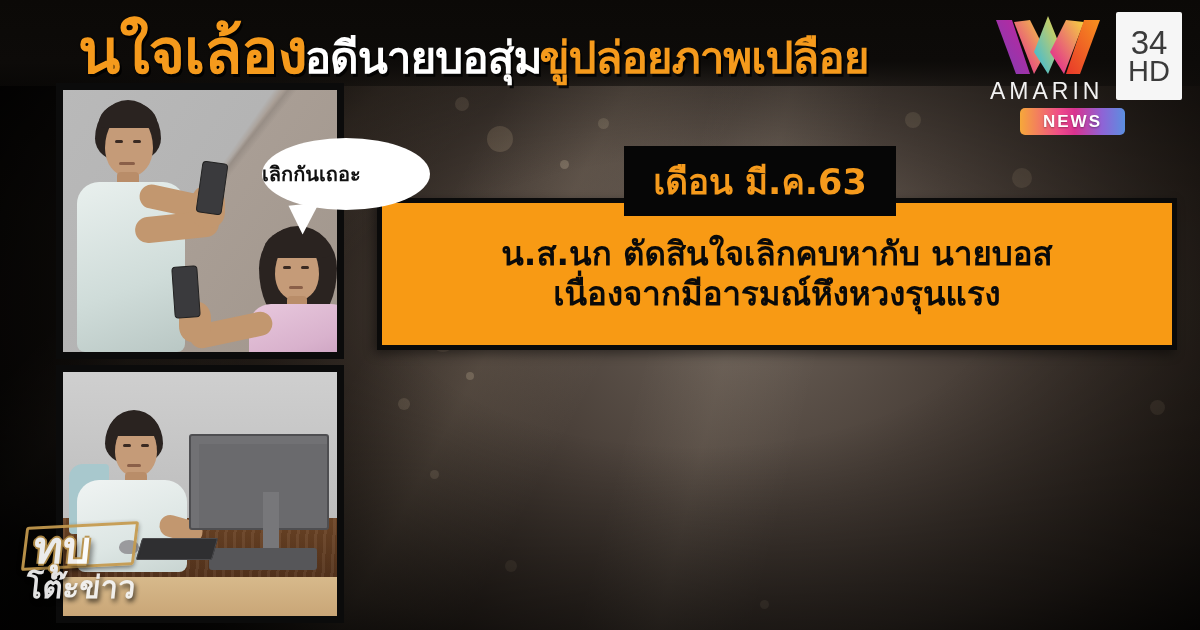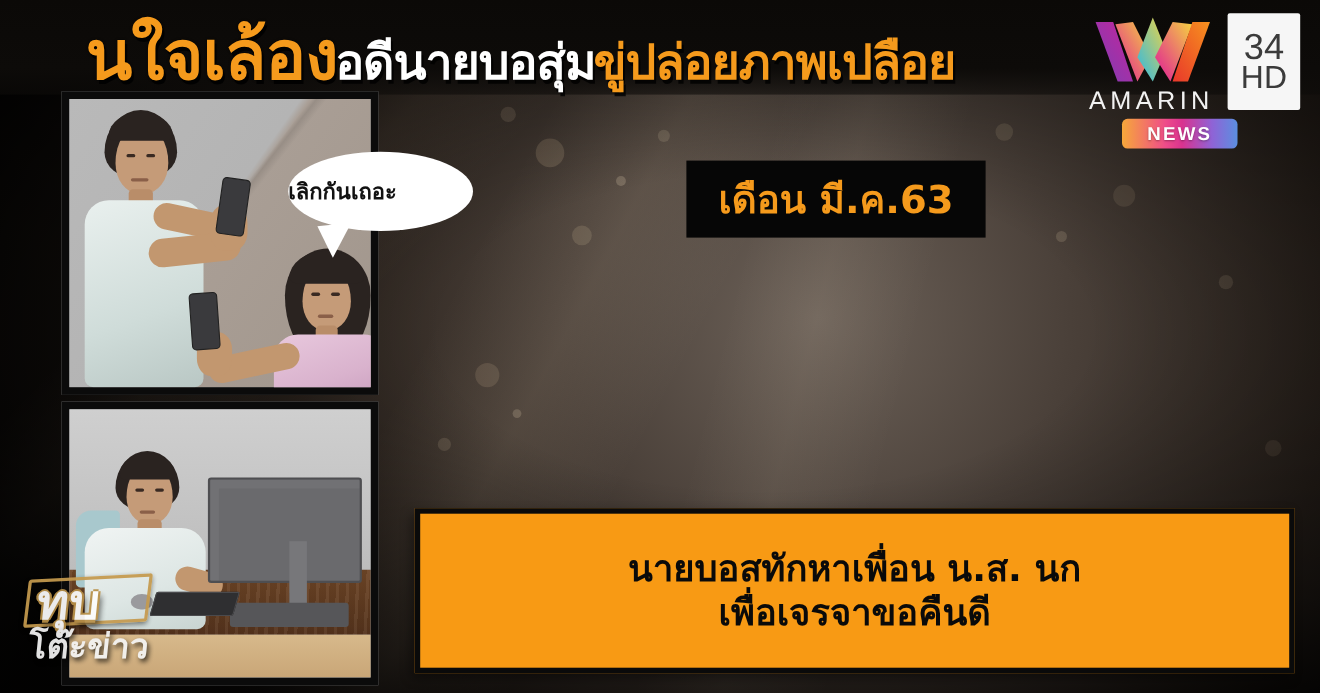--- a/index.html
+++ b/index.html
@@ -335,25 +335,25 @@
     <div class="monitor-body" style="left:126px;top:62px;width:140px;height:96px;"></div>
     <div class="monitor-neck" style="left:200px;top:120px;width:16px;height:64px;"></div>
     <div class="monitor-base" style="left:146px;top:176px;width:108px;height:22px;"></div>
     <div class="keyboard" style="left:76px;top:166px;width:76px;height:22px;transform:skewX(-16deg);"></div>
     <div class="mouse" style="left:56px;top:168px;width:20px;height:14px;"></div>
   </div>
 
   <div class="date-chip" id="date-chip-1">
     <span>เดือน มี.ค.63</span>
   </div>
-
-  <div class="info-card" id="info-card-2">
-    <div class="info-line">นายบอสทักหาเพื่อน  น.ส.  นก</div>
-    <div class="info-line">เพื่อเจรจาขอคืนดี</div>
-  </div>
+  <div class="info-card" id="info-card-1">
+    <div class="info-line">น.ส.นก  ตัดสินใจเลิกคบหากับ  นายบอส</div>
+    <div class="info-line">เนื่องจากมีอารมณ์หึงหวงรุนแรง</div>
+  </div>
+
 
   <div class="watermark">
     <div class="wm-plate"></div>
     <div class="wm-top">ทุบ</div>
     <div class="wm-bot">โต๊ะข่าว</div>
   </div>
 
 </div>
 
 </body></html>

